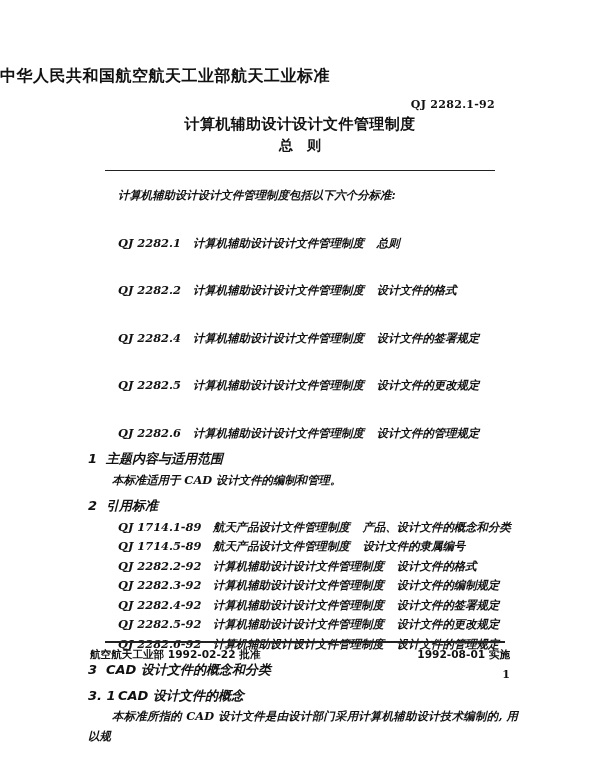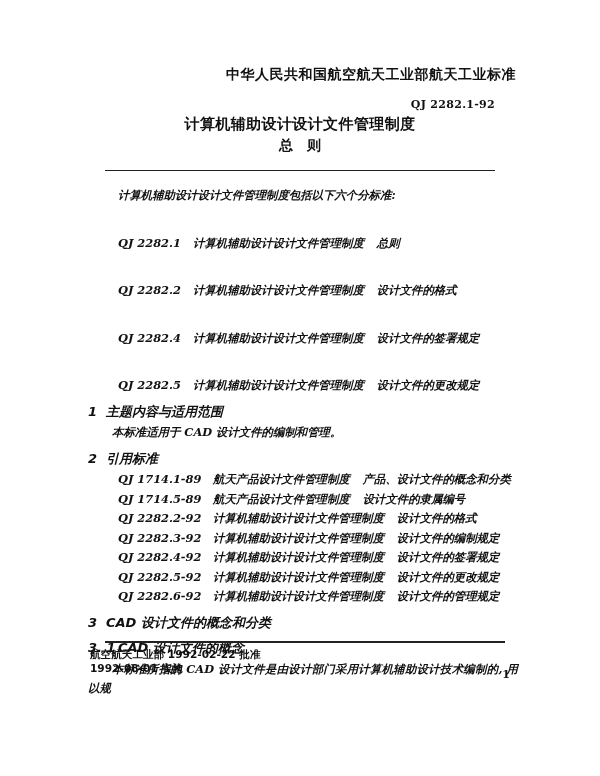--- a/index.html
+++ b/index.html
@@ -20,24 +20,24 @@
     left: 0; top: 0;
     width: 600px;
     height: 776px;
   }
 
   
   .masthead {
     position: absolute;
     left: 0; top: 66px;
     width: 516px;
-    text-align: right;
-    font-family: "DejaVu Sans", "Liberation Sans", sans-serif;
-    font-weight: bold;
-    font-size: 14px;
+    text-align: left;
+    font-family: "DejaVu Sans", "Liberation Sans", sans-serif;
+    font-weight: bold;
+    font-size: 16px;
     letter-spacing: 0.5px;
   }
   .std-number {
     position: absolute;
     right: 105px; top: 98px;
     font-family: "DejaVu Serif", "Liberation Serif", serif;
     font-weight: bold;
     font-size: 11px;
     letter-spacing: 0.3px;
   }
@@ -140,21 +140,20 @@
   }
   .footer {
     position: absolute;
     left: 90px; top: 648px;
     width: 420px;
     font-family: "DejaVu Sans", "Liberation Sans", sans-serif;
     font-weight: bold;
     font-size: 10.6px;
     display: flex;
     justify-content: space-between;
-    flex-direction: column;
   }
   .page-num {
     position: absolute;
     right: 90px; top: 668px;
     font-family: "DejaVu Serif", "Liberation Serif", serif;
     font-weight: bold;
     font-size: 11px;
   }
 </style>
 </head>
@@ -174,20 +173,21 @@
 
   <div class="body-area">
 
     <p class="intro">计算机辅助设计设计文件管理制度包括以下六个分标准:</p>
 
     <ul class="sub-list" id="sub-standards-list">
         <li><span class="code">QJ 2282.1</span><span class="sep"></span><span>计算机辅助设计设计文件管理制度</span><span class="sep-wide"></span><span>总则</span></li>
         <li><span class="code">QJ 2282.2</span><span class="sep"></span><span>计算机辅助设计设计文件管理制度</span><span class="sep-wide"></span><span>设计文件的格式</span></li>
         <li><span class="code">QJ 2282.4</span><span class="sep"></span><span>计算机辅助设计设计文件管理制度</span><span class="sep-wide"></span><span>设计文件的签署规定</span></li>
         <li><span class="code">QJ 2282.5</span><span class="sep"></span><span>计算机辅助设计设计文件管理制度</span><span class="sep-wide"></span><span>设计文件的更改规定</span></li>
+        <li><span class="code">QJ 2282.6</span><span class="sep"></span><span>计算机辅助设计设计文件管理制度</span><span class="sep-wide"></span><span>设计文件的管理规定</span></li>
       </ul>
 
     <div class="sec-head">
       <span class="sec-num">1</span><span>主题内容与适用范围</span>
     </div>
     <p class="para">本标准适用于 CAD 设计文件的编制和管理。</p>
 
     <div class="sec-head">
       <span class="sec-num">2</span><span>引用标准</span>
     </div>

